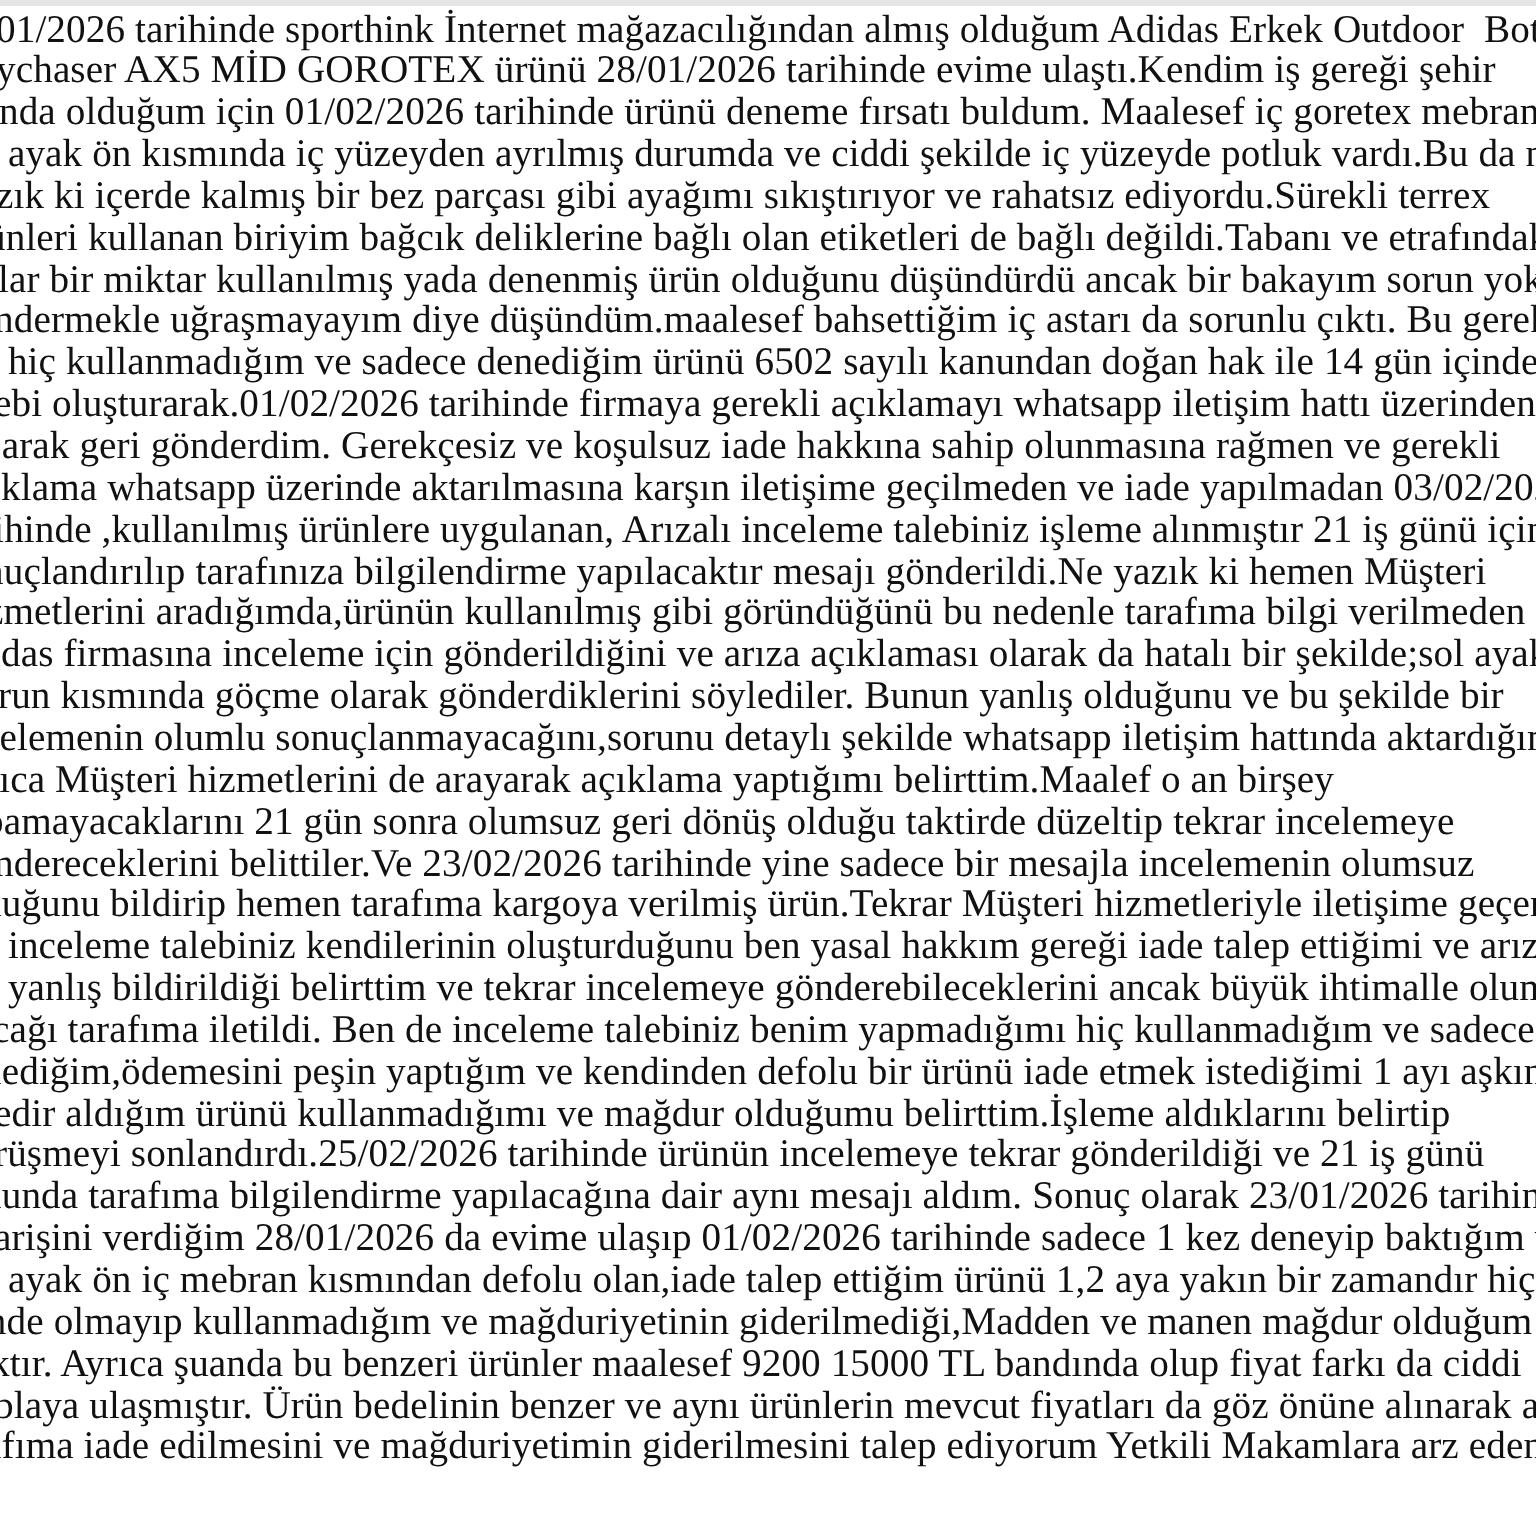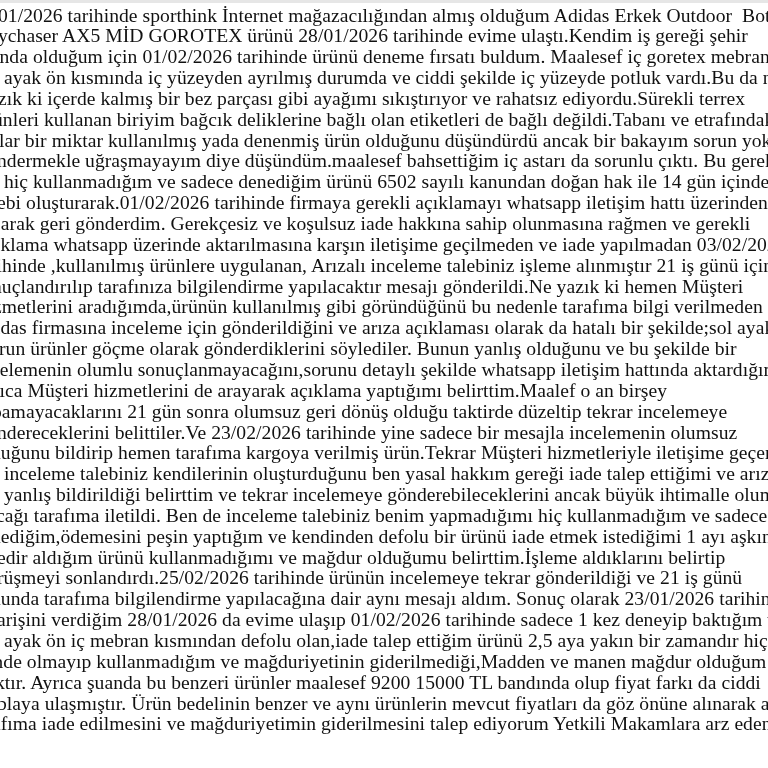--- a/index.html
+++ b/index.html
@@ -36,32 +36,32 @@
     <div class="line" style="top: 129.6px; left: -1px;">lar bir miktar kullanılmış yada denenmiş ürün olduğunu düşündürdü ancak bir bakayım sorun yok</div>
     <div class="line" style="top: 150.45px; left: -3px;">ndermekle uğraşmayayım diye düşündüm.maalesef bahsettiğim iç astarı da sorunlu çıktı. Bu gerek</div>
     <div class="line" style="top: 171.3px; left: -1px;"> hiç kullanmadığım ve sadece denediğim ürünü 6502 sayılı kanundan doğan hak ile 14 gün içinde i</div>
     <div class="line" style="top: 192.15px; left: -3px;">ebi oluşturarak.01/02/2026 tarihinde firmaya gerekli açıklamayı whatsapp iletişim hattı üzerinden</div>
     <div class="line" style="top: 213px; left: -9px;">oarak geri gönderdim. Gerekçesiz ve koşulsuz iade hakkına sahip olunmasına rağmen ve gerekli</div>
     <div class="line" style="top: 233.85px; left: -5px;">ıklama whatsapp üzerinde aktarılmasına karşın iletişime geçilmeden ve iade yapılmadan 03/02/2026</div>
     <div class="line" style="top: 254.7px; left: -10px;">rihinde ,kullanılmış ürünlere uygulanan, Arızalı inceleme talebiniz işleme alınmıştır 21 iş günü için</div>
     <div class="line" style="top: 275.55px; left: -8px;">nuçlandırılıp tarafınıza bilgilendirme yapılacaktır mesajı gönderildi.Ne yazık ki hemen Müşteri</div>
     <div class="line" style="top: 296.4px; left: -7px;">zmetlerini aradığımda,ürünün kullanılmış gibi göründüğünü bu nedenle tarafıma bilgi verilmeden</div>
     <div class="line" style="top: 317.25px; left: -5px;">idas firmasına inceleme için gönderildiğini ve arıza açıklaması olarak da hatalı bir şekilde;sol ayak</div>
-    <div class="line" style="top: 338.1px; left: -1px;">run ürünler göçme olarak gönderdiklerini söylediler. Bunun yanlış olduğunu ve bu şekilde bir</div>
+    <div class="line" style="top: 338.1px; left: -1px;">run kısmında göçme olarak gönderdiklerini söylediler. Bunun yanlış olduğunu ve bu şekilde bir</div>
     <div class="line" style="top: 358.95px; left: -9px;">celemenin olumlu sonuçlanmayacağını,sorunu detaylı şekilde whatsapp iletişim hattında aktardığım</div>
     <div class="line" style="top: 379.8px; left: -7px;">rıca Müşteri hizmetlerini de arayarak açıklama yaptığımı belirttim.Maalef o an birşey</div>
     <div class="line" style="top: 400.65px; left: -8px;">pamayacaklarını 21 gün sonra olumsuz geri dönüş olduğu taktirde düzeltip tekrar incelemeye</div>
     <div class="line" style="top: 421.5px; left: -3px;">ndereceklerini belittiler.Ve 23/02/2026 tarihinde yine sadece bir mesajla incelemenin olumsuz</div>
     <div class="line" style="top: 442.35px; left: -9px;">duğunu bildirip hemen tarafıma kargoya verilmiş ürün.Tekrar Müşteri hizmetleriyle iletişime geçen</div>
     <div class="line" style="top: 463.2px; left: -1px;"> inceleme talebiniz kendilerinin oluşturduğunu ben yasal hakkım gereği iade talep ettiğimi ve arıza</div>
     <div class="line" style="top: 484.05px; left: -1px;"> yanlış bildirildiği belirttim ve tekrar incelemeye gönderebileceklerini ancak büyük ihtimalle olums</div>
     <div class="line" style="top: 504.9px; left: -4px;">cağı tarafıma iletildi. Ben de inceleme talebiniz benim yapmadığımı hiç kullanmadığım ve sadece</div>
     <div class="line" style="top: 525.75px; left: -9px;">nediğim,ödemesini peşin yaptığım ve kendinden defolu bir ürünü iade etmek istediğimi 1 ayı aşkın</div>
     <div class="line" style="top: 546.6px; left: -3px;">edir aldığım ürünü kullanmadığımı ve mağdur olduğumu belirttim.İşleme aldıklarını belirtip</div>
     <div class="line" style="top: 567.45px; left: -3px;">rüşmeyi sonlandırdı.25/02/2026 tarihinde ürünün incelemeye tekrar gönderildiği ve 21 iş günü</div>
     <div class="line" style="top: 588.3px; left: -9px;">nunda tarafıma bilgilendirme yapılacağına dair aynı mesajı aldım. Sonuç olarak 23/01/2026 tarihin</div>
     <div class="line" style="top: 609.15px; left: -3px;">arişini verdiğim 28/01/2026 da evime ulaşıp 01/02/2026 tarihinde sadece 1 kez deneyip baktığım v</div>
-    <div class="line" style="top: 630px; left: -1px;"> ayak ön iç mebran kısmından defolu olan,iade talep ettiğim ürünü 2,5 aya yakın bir zamandır hiç</div>
+    <div class="line" style="top: 630px; left: -1px;"> ayak ön iç mebran kısmından defolu olan,iade talep ettiğim ürünü 1,2 aya yakın bir zamandır hiç</div>
     <div class="line" style="top: 650.85px; left: -12px;">mde olmayıp kullanmadığım ve mağduriyetinin giderilmediği,Madden ve manen mağdur olduğum</div>
     <div class="line" style="top: 671.7px; left: -5px;">ktır. Ayrıca şuanda bu benzeri ürünler maalesef 9200 15000 TL bandında olup fiyat farkı da ciddi</div>
     <div class="line" style="top: 692.55px; left: -3px;">blaya ulaşmıştır. Ürün bedelinin benzer ve aynı ürünlerin mevcut fiyatları da göz önüne alınarak a</div>
     <div class="line" style="top: 713.4px; left: -8px;">afıma iade edilmesini ve mağduriyetimin giderilmesini talep ediyorum Yetkili Makamlara arz eden</div>
   </div>
 
 </body></html>

